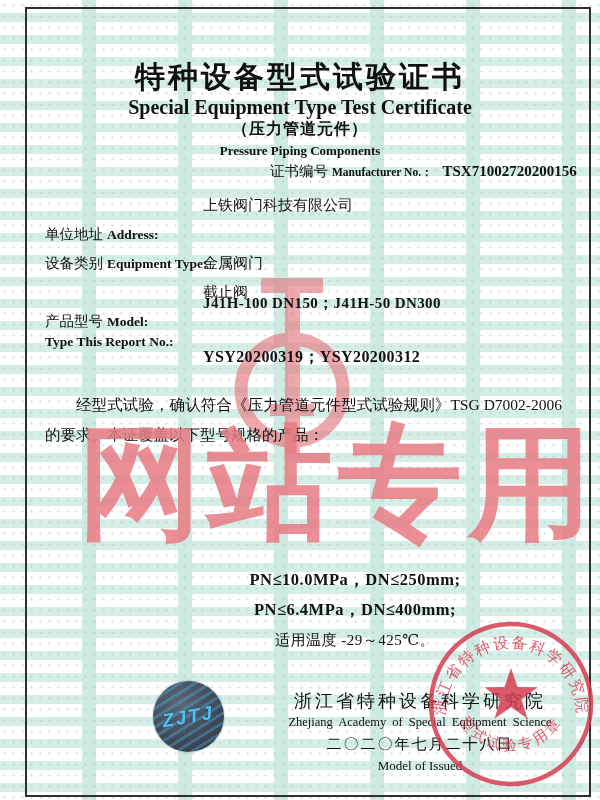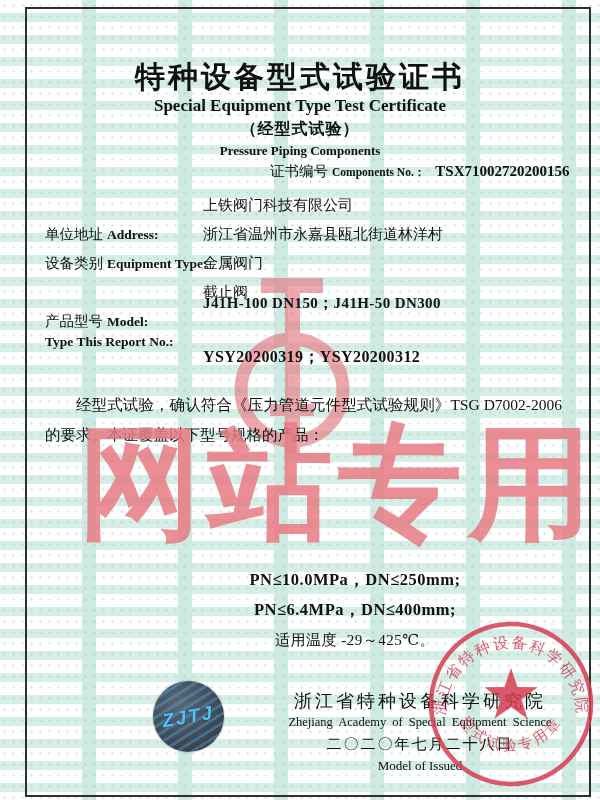--- a/index.html
+++ b/index.html
@@ -13,21 +13,21 @@
       repeating-linear-gradient(180deg, #ffffff 0 13px, rgba(255,255,255,0) 13px 22px);
     background-size:9px 11px, auto, auto;
     color:#111;
     overflow:hidden;
   }
   .page{position:relative;width:600px;height:800px;overflow:hidden;}
   .frame{position:absolute;left:25px;top:7px;width:562px;height:786px;border:2px solid #2f2f2f;}
 
   .ctr{position:absolute;left:30px;width:540px;text-align:center;}
   .title-cn{top:57px;font-size:30px;font-weight:bold;letter-spacing:3px;}
-  .title-en{top:96px;font-size:17px;font-weight:bold;}
+  .title-en{top:96px;font-size:20px;font-weight:bold;}
   .sub-cn{top:119px;font-size:16px;font-weight:bold;letter-spacing:1px;}
   .sub-en{top:143px;font-size:13px;font-weight:bold;}
 
   .certno{position:absolute;left:270px;top:162px;white-space:nowrap;}
   .certno .cn{font-size:14.5px;}
   .certno .en{font-size:11.5px;font-weight:bold;}
   .certno .no{font-size:15px;font-weight:bold;margin-left:6px;}
 
   .field{position:absolute;left:45px;white-space:nowrap;}
   .field .lcn{font-size:14.5px;}
@@ -83,36 +83,35 @@
     <g fill="#e4737c" stroke="none">
       <rect x="37" y="10" width="62" height="15"></rect>
       <rect x="61" y="10" width="15" height="176"></rect>
       <rect x="46" y="136" width="44" height="12"></rect>
     </g>
     <circle cx="68" cy="122" r="51" fill="none" stroke="#e4737c" stroke-width="13"></circle>
   </svg>
 
   <div class="ctr title-cn">特种设备型式试验证书</div>
   <div class="ctr title-en">Special Equipment Type Test Certificate</div>
-  <div class="ctr sub-cn">（经型式试验）</div>
+  <div class="ctr sub-cn">（压力管道元件）</div>
   <div class="ctr sub-en">Pressure Piping Components</div>
 
   <div class="certno">
     <span class="cn">证书编号</span>
-    <span class="en">Components No.：</span>
+    <span class="en">Manufacturer No.：</span>
     <span class="no">TSX71002720200156</span>
   </div>
 
   <div class="fval" style="top:196px">上铁阀门科技有限公司</div>
 
   <div class="field" style="top:225px">
     <span class="lcn">单位地址</span>
     <span class="len">Address:</span>
   </div>
-  <div class="fval" style="top:225px">浙江省温州市永嘉县瓯北街道林洋村</div>
 
   <div class="field" style="top:254px">
     <span class="lcn">设备类别</span>
     <span class="len">Equipment Type:</span>
   </div>
   <div class="fval" style="top:254px">金属阀门</div>
 
   <div class="fval" style="top:283px">截止阀</div>
 
   <div class="field" style="top:312px">

